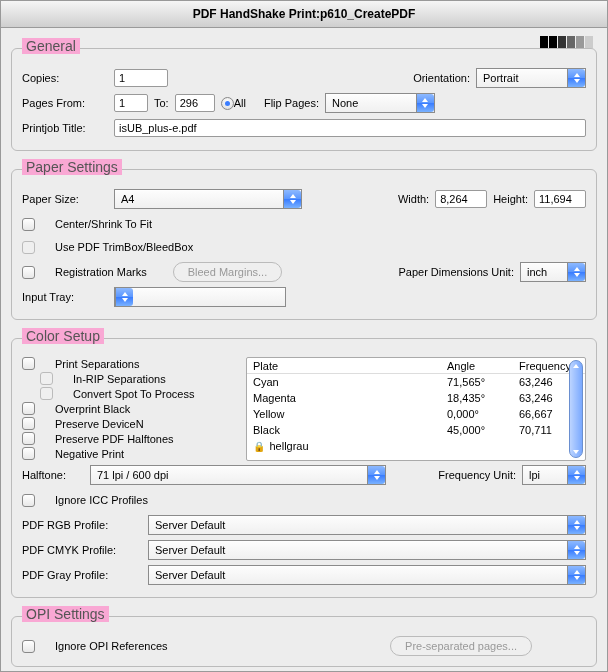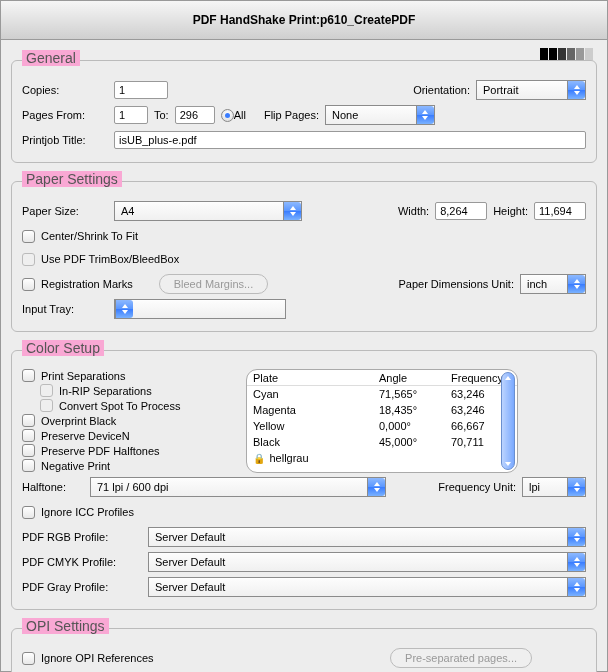--- a/index.html
+++ b/index.html
@@ -1,46 +1,46 @@
 <!DOCTYPE html>
 <html><head>
 <meta charset="utf-8">
 <style>
 *{box-sizing:border-box;margin:0;padding:0;font-family:"Lucida Grande","Helvetica Neue",Arial,sans-serif;font-size:11px;color:#000}
 body{background:#fff;width:608px;height:672px;overflow:hidden}
 .window{width:608px;height:672px;background:#ededed;border:1px solid #999}
-.titlebar{height:39px;background:linear-gradient(#f6f6f6,#cfcfcf);border-bottom:1px solid #9a9a9a;display:flex;align-items:center;justify-content:center;font-weight:bold;font-size:12px}
+.titlebar{height:27px;background:linear-gradient(#f6f6f6,#cfcfcf);border-bottom:1px solid #9a9a9a;display:flex;align-items:center;justify-content:center;font-weight:bold;font-size:12px}
 .content{padding:6px 10px 4px 10px;display:flex;flex-direction:column;gap:4px}
 fieldset{border:1px solid #bbb;border-radius:6px;padding:8px 10px 8px 10px;position:relative;background:#ededed;margin-top:6px}
 legend{font-size:14px;color:#555;padding:0 4px;background:#f9a8d4;position:relative;top:-2px}
 .row{display:flex;align-items:center;gap:6px;margin:3px 0;min-height:22px}
 .lbl{white-space:nowrap}
 .lbl-col{min-width:86px}
 input.text{background:#fff;border:1px solid #999;border-radius:2px;height:18px;padding:1px 4px;font-size:11px}
 .select{position:relative;display:inline-flex;align-items:center;background:linear-gradient(#fdfdfd,#f0f0f0);border:1px solid #8b8b8b;border-radius:0;height:20px;box-shadow:0 1px 0 rgba(255,255,255,.6) inset}
 .select span{padding:0 6px;flex:1;white-space:nowrap;overflow:hidden}
 .select .cap{width:18px;height:100%;border-left:1px solid #8b8b8b;background:linear-gradient(#8db9ff 0%,#5b97ff 48%,#3a7dff 52%,#7ab2ff 100%);border-radius:0 3px 3px 0;display:flex;flex-direction:column;align-items:center;justify-content:center}
 .select .cap::before{content:"";border-left:3px solid transparent;border-right:3px solid transparent;border-bottom:4px solid #fff;margin-bottom:1px}
 .select .cap::after{content:"";border-left:3px solid transparent;border-right:3px solid transparent;border-top:4px solid #fff;margin-top:1px}
-.chk{display:inline-flex;align-items:center;gap:6px}
+.chk{display:inline-flex;align-items:center;gap:20px}
 .chk .box{width:13px;height:13px;border:1px solid #888;border-radius:3px;background:linear-gradient(#fff,#e8e8e8)}
 .chk.disabled{color:#999}
 .chk.disabled .box{border-color:#bbb;background:#efefef}
 .radio{display:inline-flex;align-items:center;}
 .radio .dot{width:13px;height:13px;border-radius:50%;border:1px solid #888;background:radial-gradient(circle at 50% 35%,#fff,#d8d8d8);display:flex;align-items:center;justify-content:center}
 .radio.sel .dot::after{content:"";width:5px;height:5px;border-radius:50%;background:#3a7dff}
 .button{display:inline-flex;align-items:center;justify-content:center;height:20px;padding:0 14px;border:1px solid #8b8b8b;border-radius:10px;background:linear-gradient(#fdfdfd,#e6e6e6);white-space:nowrap}
 .button.disabled{color:#999;border-color:#bbb;background:#efefef}
 .button.primary{background:linear-gradient(#aed0ff 0%,#6fa8ff 48%,#3a7dff 52%,#8fc0ff 100%);color:#000;border-color:#2b66cc}
 .logo{width:54px;display:flex;flex-direction:column;align-items:center;gap:3px;position:absolute;right:4px;top:2px}
 .logo .bars{display:flex;gap:1px}
 .logo .bars div{width:8px;height:28px}
 .logo .b1{background:#000}.logo .b2{background:#000}.logo .b3{background:#333}.logo .b4{background:#666}.logo .b5{background:#999}.logo .b6{background:#ccc}
 .logo span{font-size:10px;letter-spacing:1px}
-.plates{background:#fff;border:1px solid #aaa;border-radius:11px;padding:0;width:272px;height:104px;position:relative}
+.plates{background:#fff;border:1px solid #aaa;border-radius:2px;padding:0;width:340px;height:104px;position:relative}
 .plates .head{display:flex;height:16px;border-bottom:1px solid #ddd;font-size:10px;color:#333;padding-left:6px;align-items:center}
 .plates .head div:nth-child(1){flex:1}
 .plates .head div:nth-child(2){width:72px}
 .plates .head div:nth-child(3){width:66px}
 .plates .body{overflow-y:auto;height:85px}
 .plates .prow{display:flex;height:16px;align-items:center;padding-left:6px;font-size:11px}
 .plates .prow div:nth-child(1){flex:1;display:flex;align-items:center;gap:4px}
 .plates .prow div:nth-child(2){width:72px}
 .plates .prow div:nth-child(3){width:66px}
 .scrollcap{position:absolute;right:2px;top:2px;bottom:2px;width:14px;background:linear-gradient(90deg,#bcd4ff,#7aa9ff);border:1px solid #6a8fd0;border-radius:7px}

